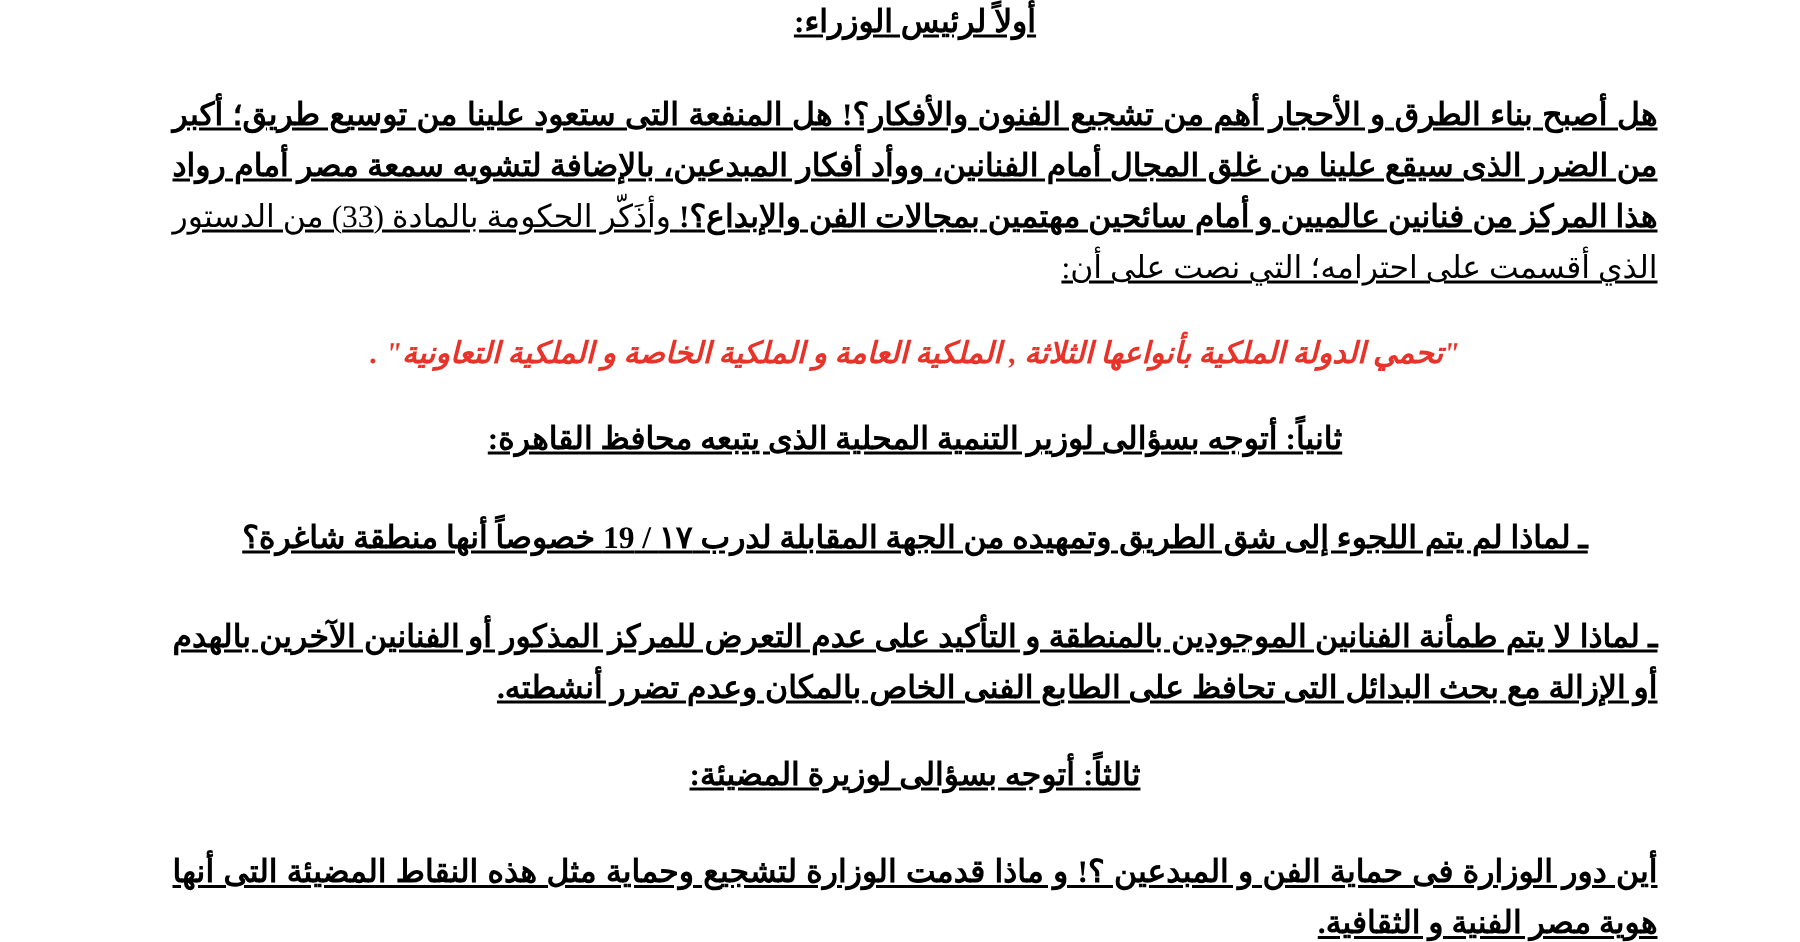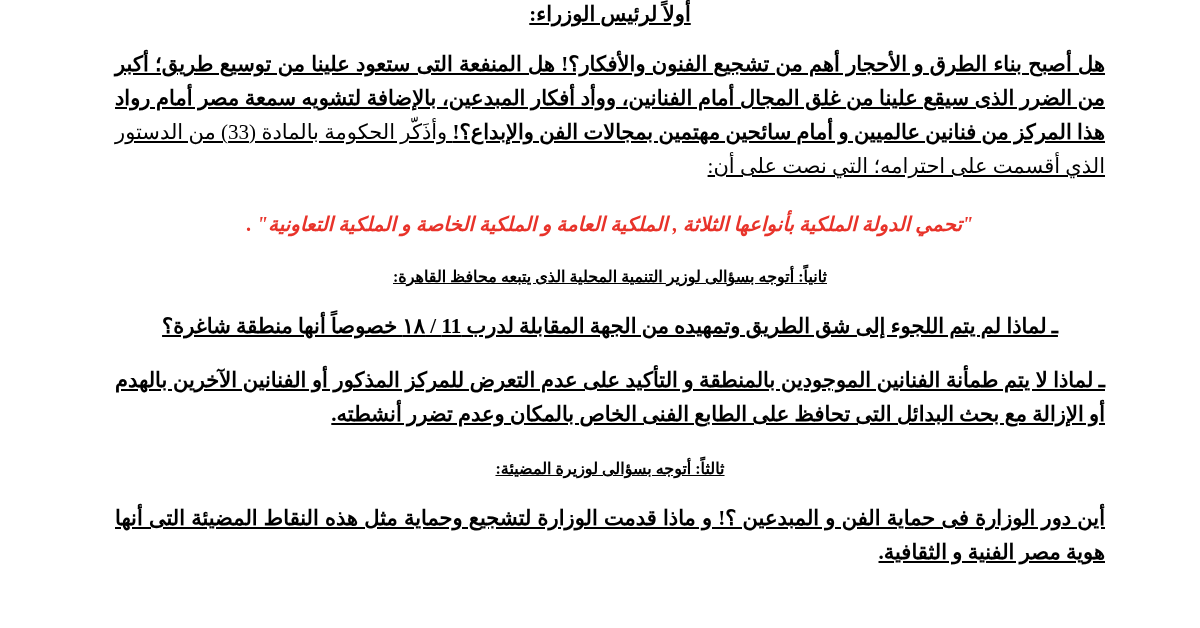--- a/index.html
+++ b/index.html
@@ -50,41 +50,42 @@
     text-align: justify;
     text-align-last: right;
   }
   .q-center {
     text-align: center;
     text-align-last: center;
   }
   .sub-heading {
     font-weight: bold;
     text-decoration: underline;
-    font-size: 16px;
+    font-size: 21px;
     text-align: center;
     line-height: 1.5;
   }
   .sp-0 { height: 2px; }
   .sp-2 { height: 20px; }
   .sp-3 { height: 26px; }
   .title-line {
     text-align: center;
     font-weight: bold;
     text-decoration: underline;
     font-size: 21px;
   }
   .title-wrap {
     padding-top: 0px;
     padding-right: 0;
     text-align: center;
   }
   .title-wrap span { display: inline-block; }
   .center-narrow {
     padding: 0 55px;
+    margin-top: 12px;
   }
 </style>
 </head>
 <body>
 
 <div class="page">
 
   <div class="sp-0"></div>
 
   <div class="title-wrap">
@@ -100,21 +101,21 @@
   <div class="sp-3"></div>
 
   <div class="quote">"تحمي الدولة الملكية بأنواعها الثلاثة , الملكية العامة  و الملكية الخاصة و الملكية التعاونية" .</div>
 
   <div class="sp-3"></div>
 
   <div class="sub-heading">ثانياً: أتوجه بسؤالى لوزير التنمية المحلية الذى يتبعه محافظ القاهرة:</div>
 
   <div class="sp-2"></div>
 
-  <div class="q-item q-center center-narrow">ـ لماذا لم يتم اللجوء إلى شق الطريق وتمهيده من الجهة المقابلة لدرب 11 / ١٨ خصوصاً أنها منطقة شاغرة؟</div>
+  <div class="q-item q-center center-narrow">ـ لماذا لم يتم اللجوء إلى شق الطريق وتمهيده من الجهة المقابلة لدرب ١٧ / 19 خصوصاً أنها منطقة شاغرة؟</div>
 
   <div class="sp-2"></div>
 
   <div class="q-item center-narrow">ـ لماذا لا يتم طمأنة الفنانين الموجودين بالمنطقة  و التأكيد على عدم التعرض للمركز المذكور  أو الفنانين الآخرين بالهدم أو الإزالة مع بحث البدائل التى تحافظ على الطابع الفنى الخاص بالمكان وعدم تضرر أنشطته.</div>
 
   <div class="sp-3"></div>
 
   <div class="sub-heading">ثالثاً: أتوجه بسؤالى لوزيرة المضيئة:</div>
 
   <div class="sp-2"></div>

